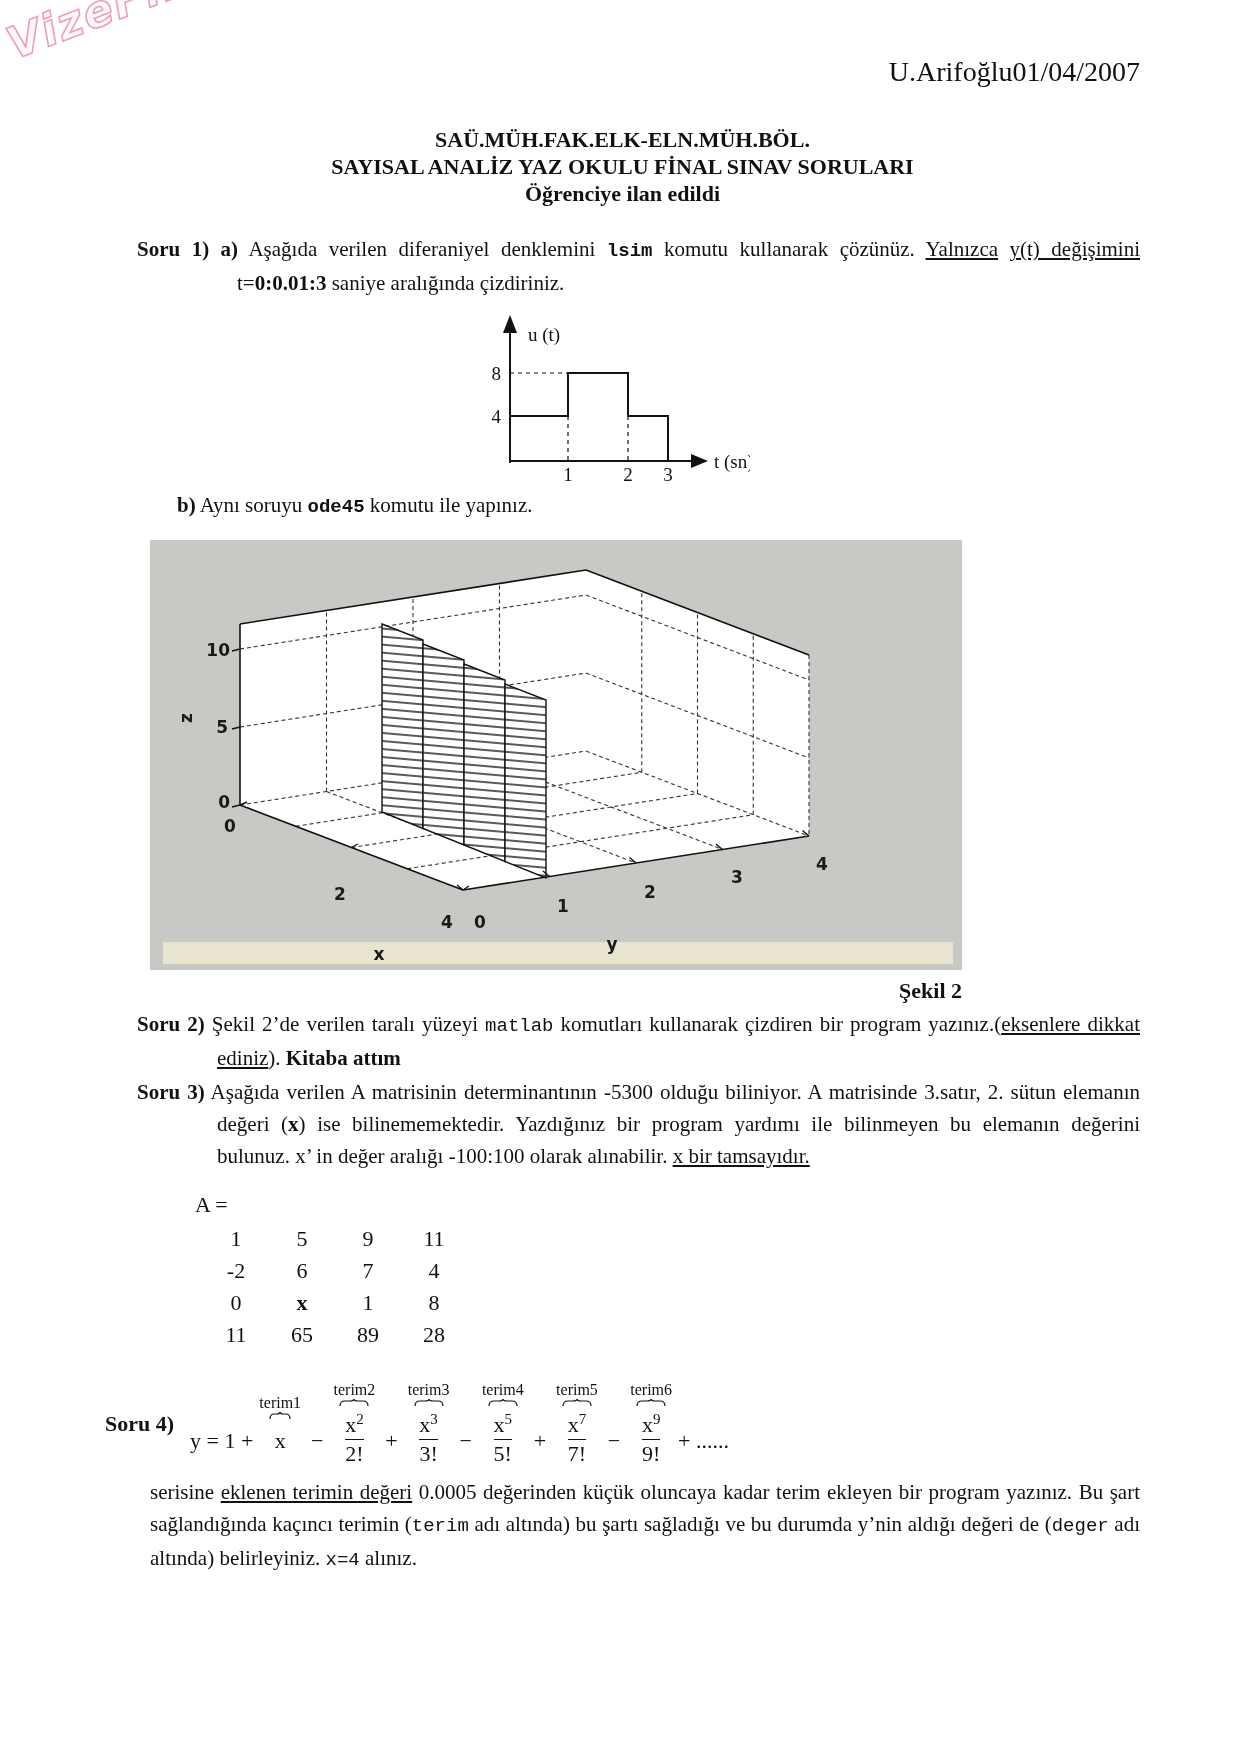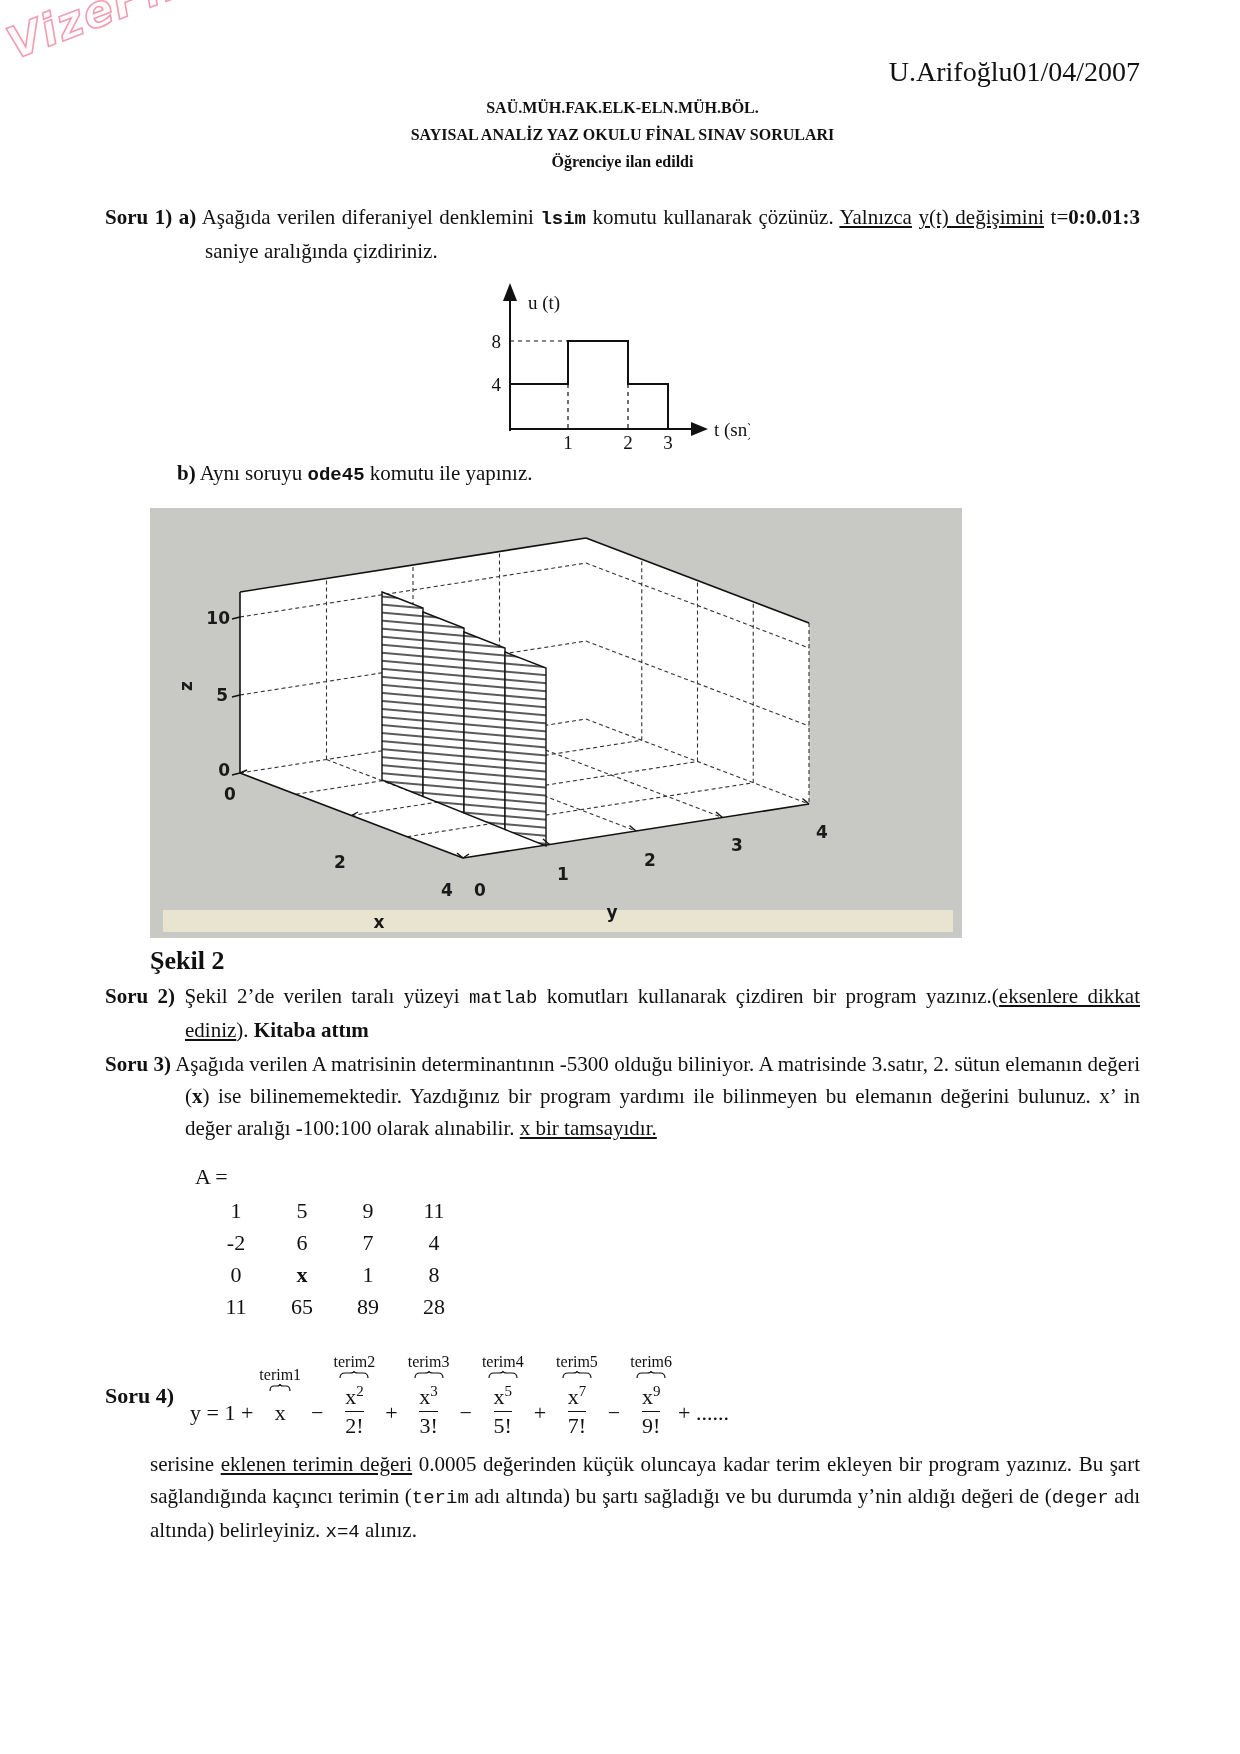--- a/index.html
+++ b/index.html
@@ -6,36 +6,36 @@
   body{width:1240px;height:1754px;position:relative;overflow:hidden;
        font-family:"Liberation Serif", serif;color:#111;}
   .page{position:relative;width:1240px;height:1754px;}
   .watermark{position:absolute;left:18px;top:18px;width:560px;z-index:3;
        transform:rotate(-21deg);transform-origin:0 100%;
        font-family:"DejaVu Sans", sans-serif;font-weight:bold;font-style:italic;
        font-size:44px;letter-spacing:2px;color:rgba(255,240,244,0.25);
        -webkit-text-stroke:1.6px #ef9db4;pointer-events:none;}
   .content{position:relative;z-index:2;padding:56px 100px 0 105px;width:1035px;}
   .hdr{display:flex;justify-content:flex-end;font-size:28px;}
-  .titleblk{text-align:center;font-weight:bold;font-size:16px;line-height:27px;margin-top:6px;}
+  .titleblk{text-align:center;font-weight:bold;font-size:22px;line-height:27px;margin-top:38px;}
   .para{font-size:21px;line-height:32px;}
   .hang{padding-left:100px;text-indent:-100px;margin-top:26px;}
   .hang80{padding-left:80px;text-indent:-80px;}
-  .just{text-align:justify;}
+  .just{text-align:justify;margin-left:32px;}
   .b{font-weight:bold;}
   .u{text-decoration:underline;}
   .mono{font-family:Liberation Mono, monospace;font-size:19px;}
   .monob{font-family:"Liberation Mono", monospace;font-weight:bold;font-size:19px;}
   sup.pr{font-size:14px;letter-spacing:1px;}
   .eqline{margin:6px 0 0 100px;font-size:22px;}
   .eqgap{display:inline-block;width:120px;}
   .uplot{margin:2px 0 0 345px;display:block;}
   .bline{margin:10px 0 0 72px;font-size:21px;}
   .fig3d{display:block;margin:22px 0 0 45px;}
-  .caption{width:812px;margin-left:45px;text-align:left;font-weight:bold;font-size:26px;margin-top:8px;}
+  .caption{width:812px;margin-left:45px;text-align:right;font-weight:bold;font-size:22px;margin-top:8px;}
   .mtx{margin:20px 0 0 90px;font-size:22px;}
   .mtxgrid{display:grid;grid-template-columns:66px 66px 66px 66px;row-gap:6px;margin:8px 0 0 8px;}
   .mtxgrid span{text-align:center;}
   .f-row{display:flex;align-items:center;margin:34px 0 0 0;font-size:22px;}
   .f-row .qlab{width:85px;font-weight:bold;flex:none;font-family:Liberation Serif, serif;}
   .term{display:inline-flex;flex-direction:column;align-items:center;margin:0 6px;}
   .term .tlab{font-size:16px;line-height:16px;}
   .term svg.brace{display:block;margin:1px 0;}
   .frac{display:inline-flex;flex-direction:column;align-items:center;line-height:24px;}
   .frac .bar{border-top:1.6px solid #111;align-self:stretch;margin:2px 0;}

